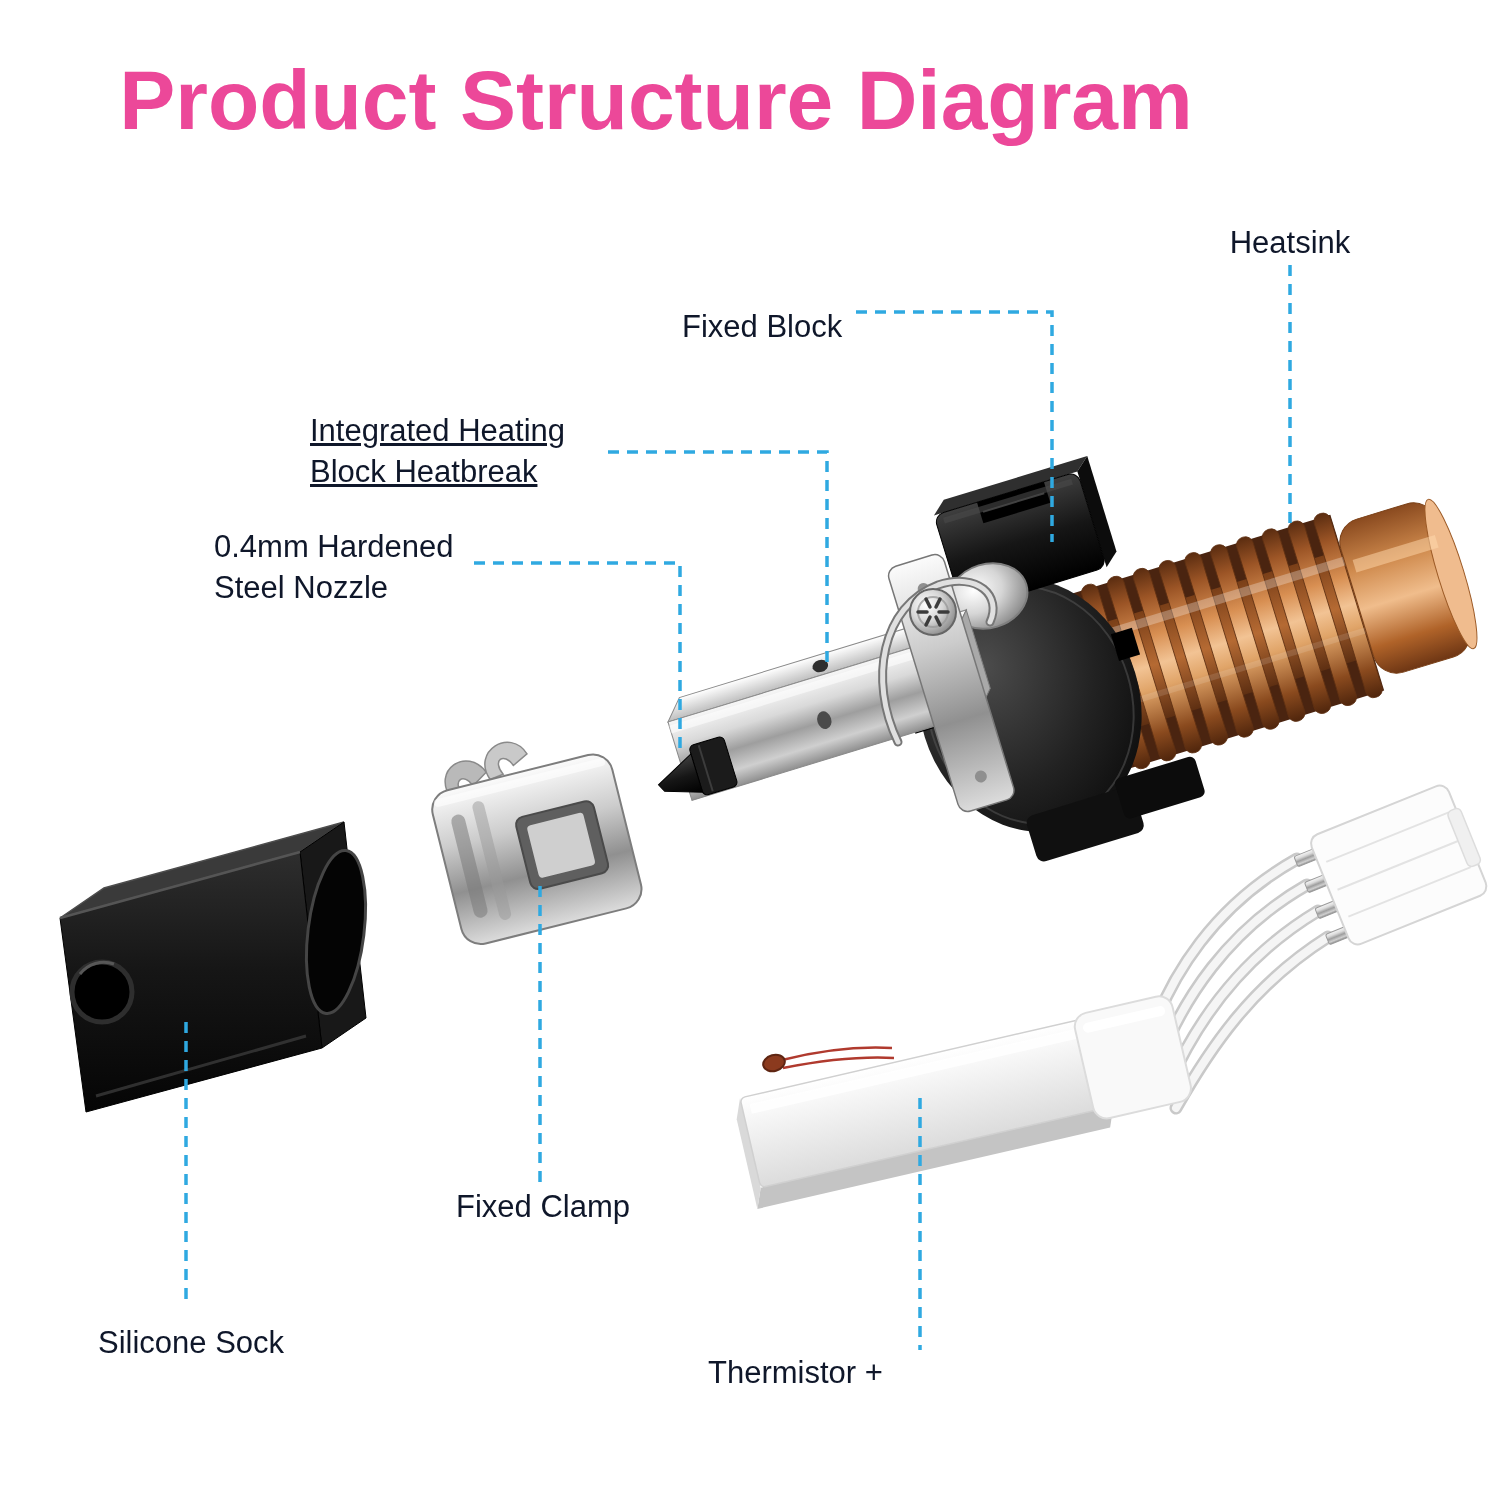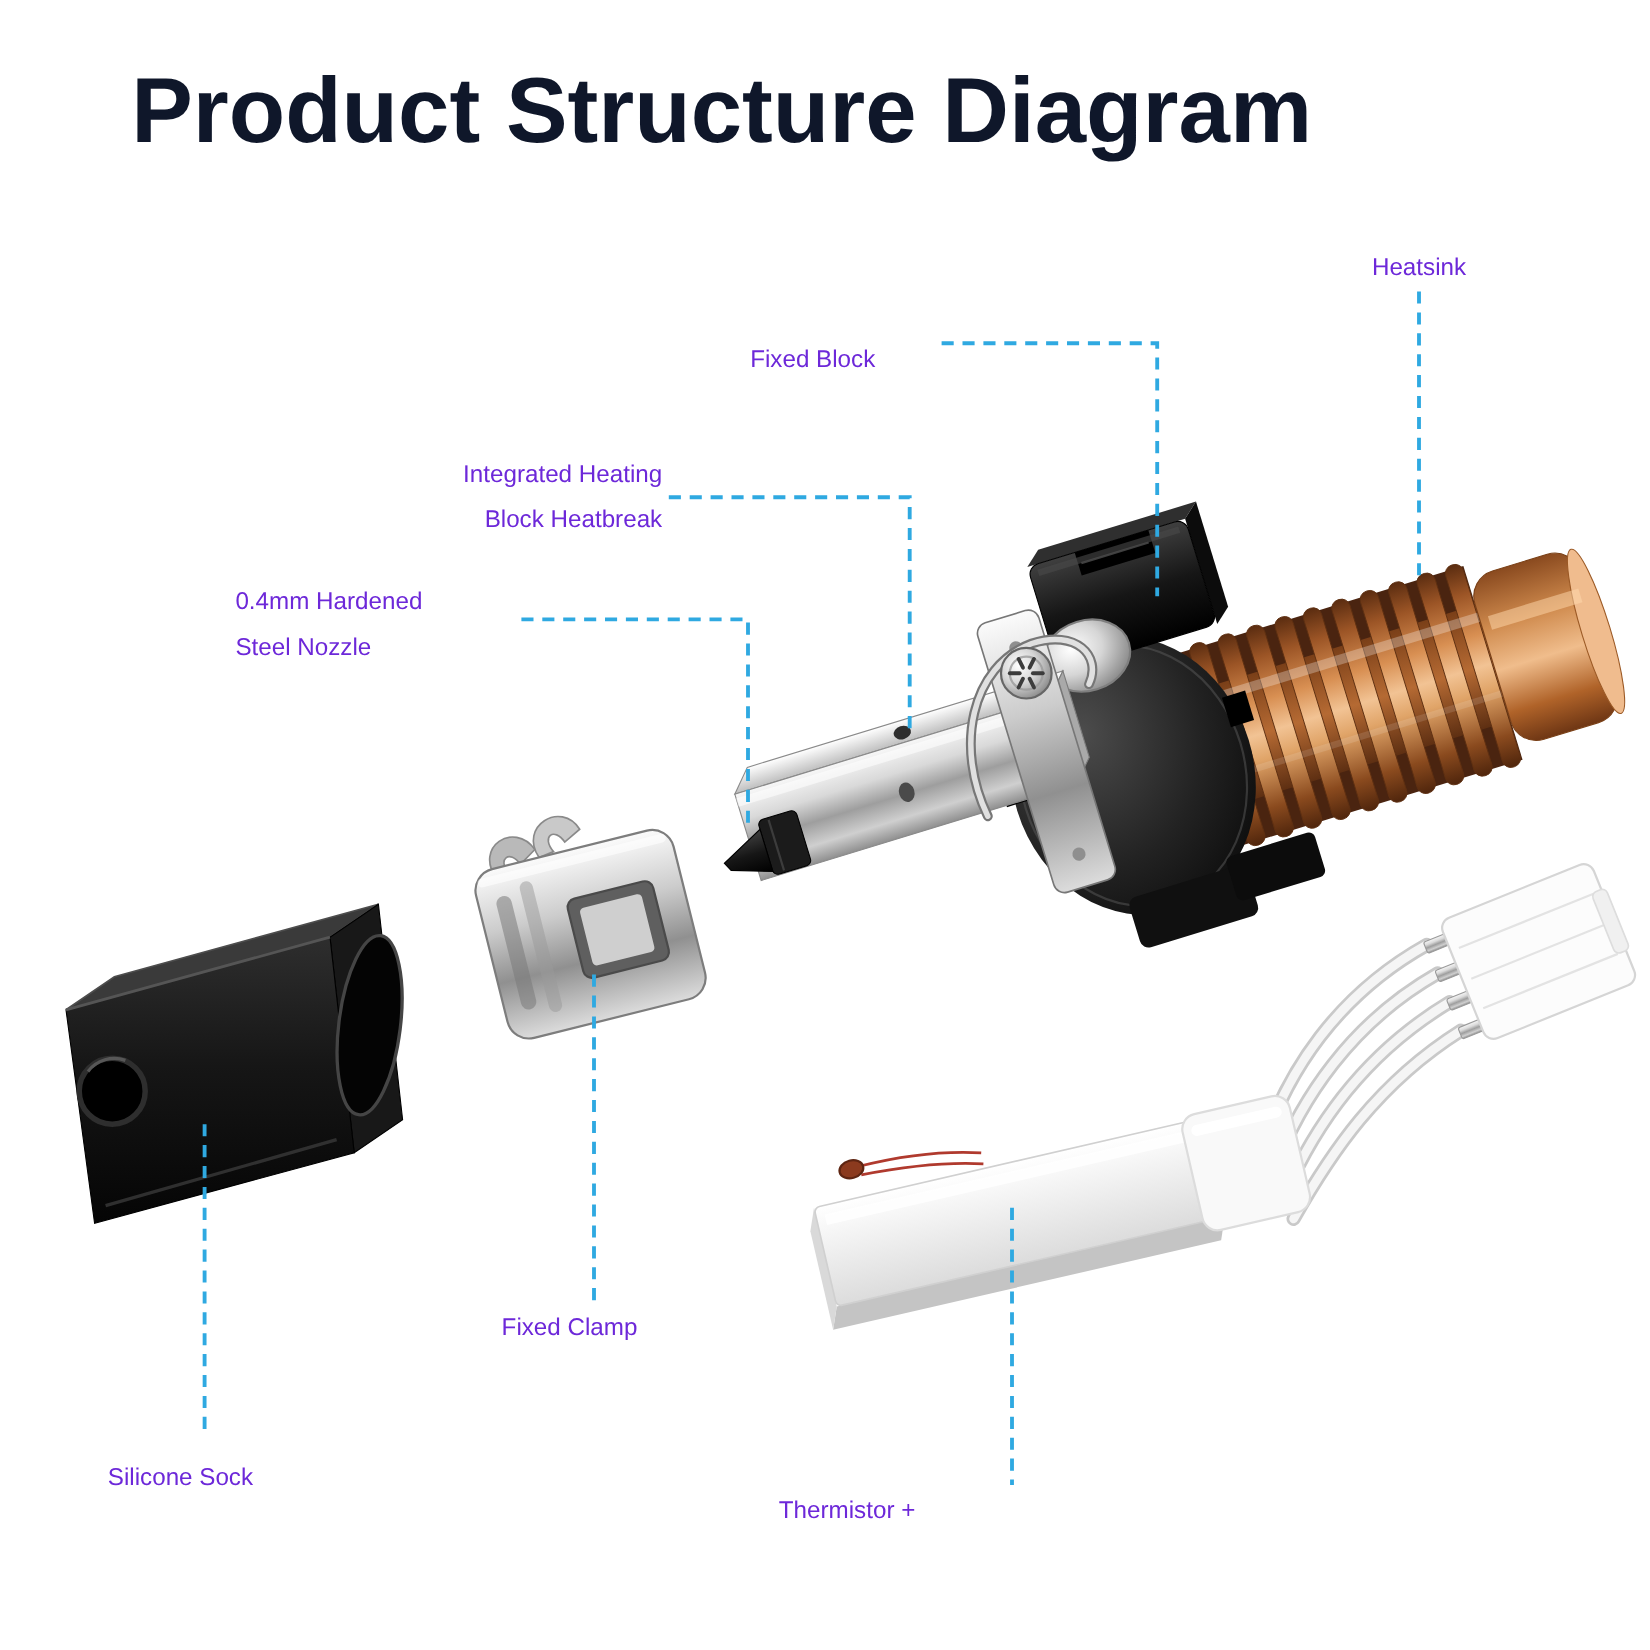--- a/index.html
+++ b/index.html
@@ -7,29 +7,29 @@
     position:relative;
     width:1500px;height:1500px;
     background:#ffffff;
     overflow:hidden;
     font-family:"Liberation Sans", sans-serif;
   }
   .illustration{position:absolute;left:0;top:0;width:1500px;height:1500px;}
   .page-title{
     position:absolute;left:0;top:52px;width:1312px;
     text-align:center;
-    font-size:84px;font-weight:bold;color:#0f172a;
+    font-size:84px;font-weight:bold;color:#ec4899;
     letter-spacing:0px;
   }
   .part-label{
     position:absolute;
-    font-size:22px;line-height:41px;color:#6d28d9;
+    font-size:31px;line-height:41px;color:#0f172a;
     white-space:nowrap;
   }
-  .part-label.center{text-align:right;}
+  .part-label.center{text-align:left;text-decoration:underline;}
 </style>
 </head>
 <body>
 
 <div class="canvas">
 
   <svg class="illustration" viewBox="0 0 1500 1500" xmlns="http://www.w3.org/2000/svg">
     <defs>
       <linearGradient id="copperFin" x1="0" y1="0" x2="0" y2="1">
         <stop offset="0" stop-color="#5a2c10"></stop>

